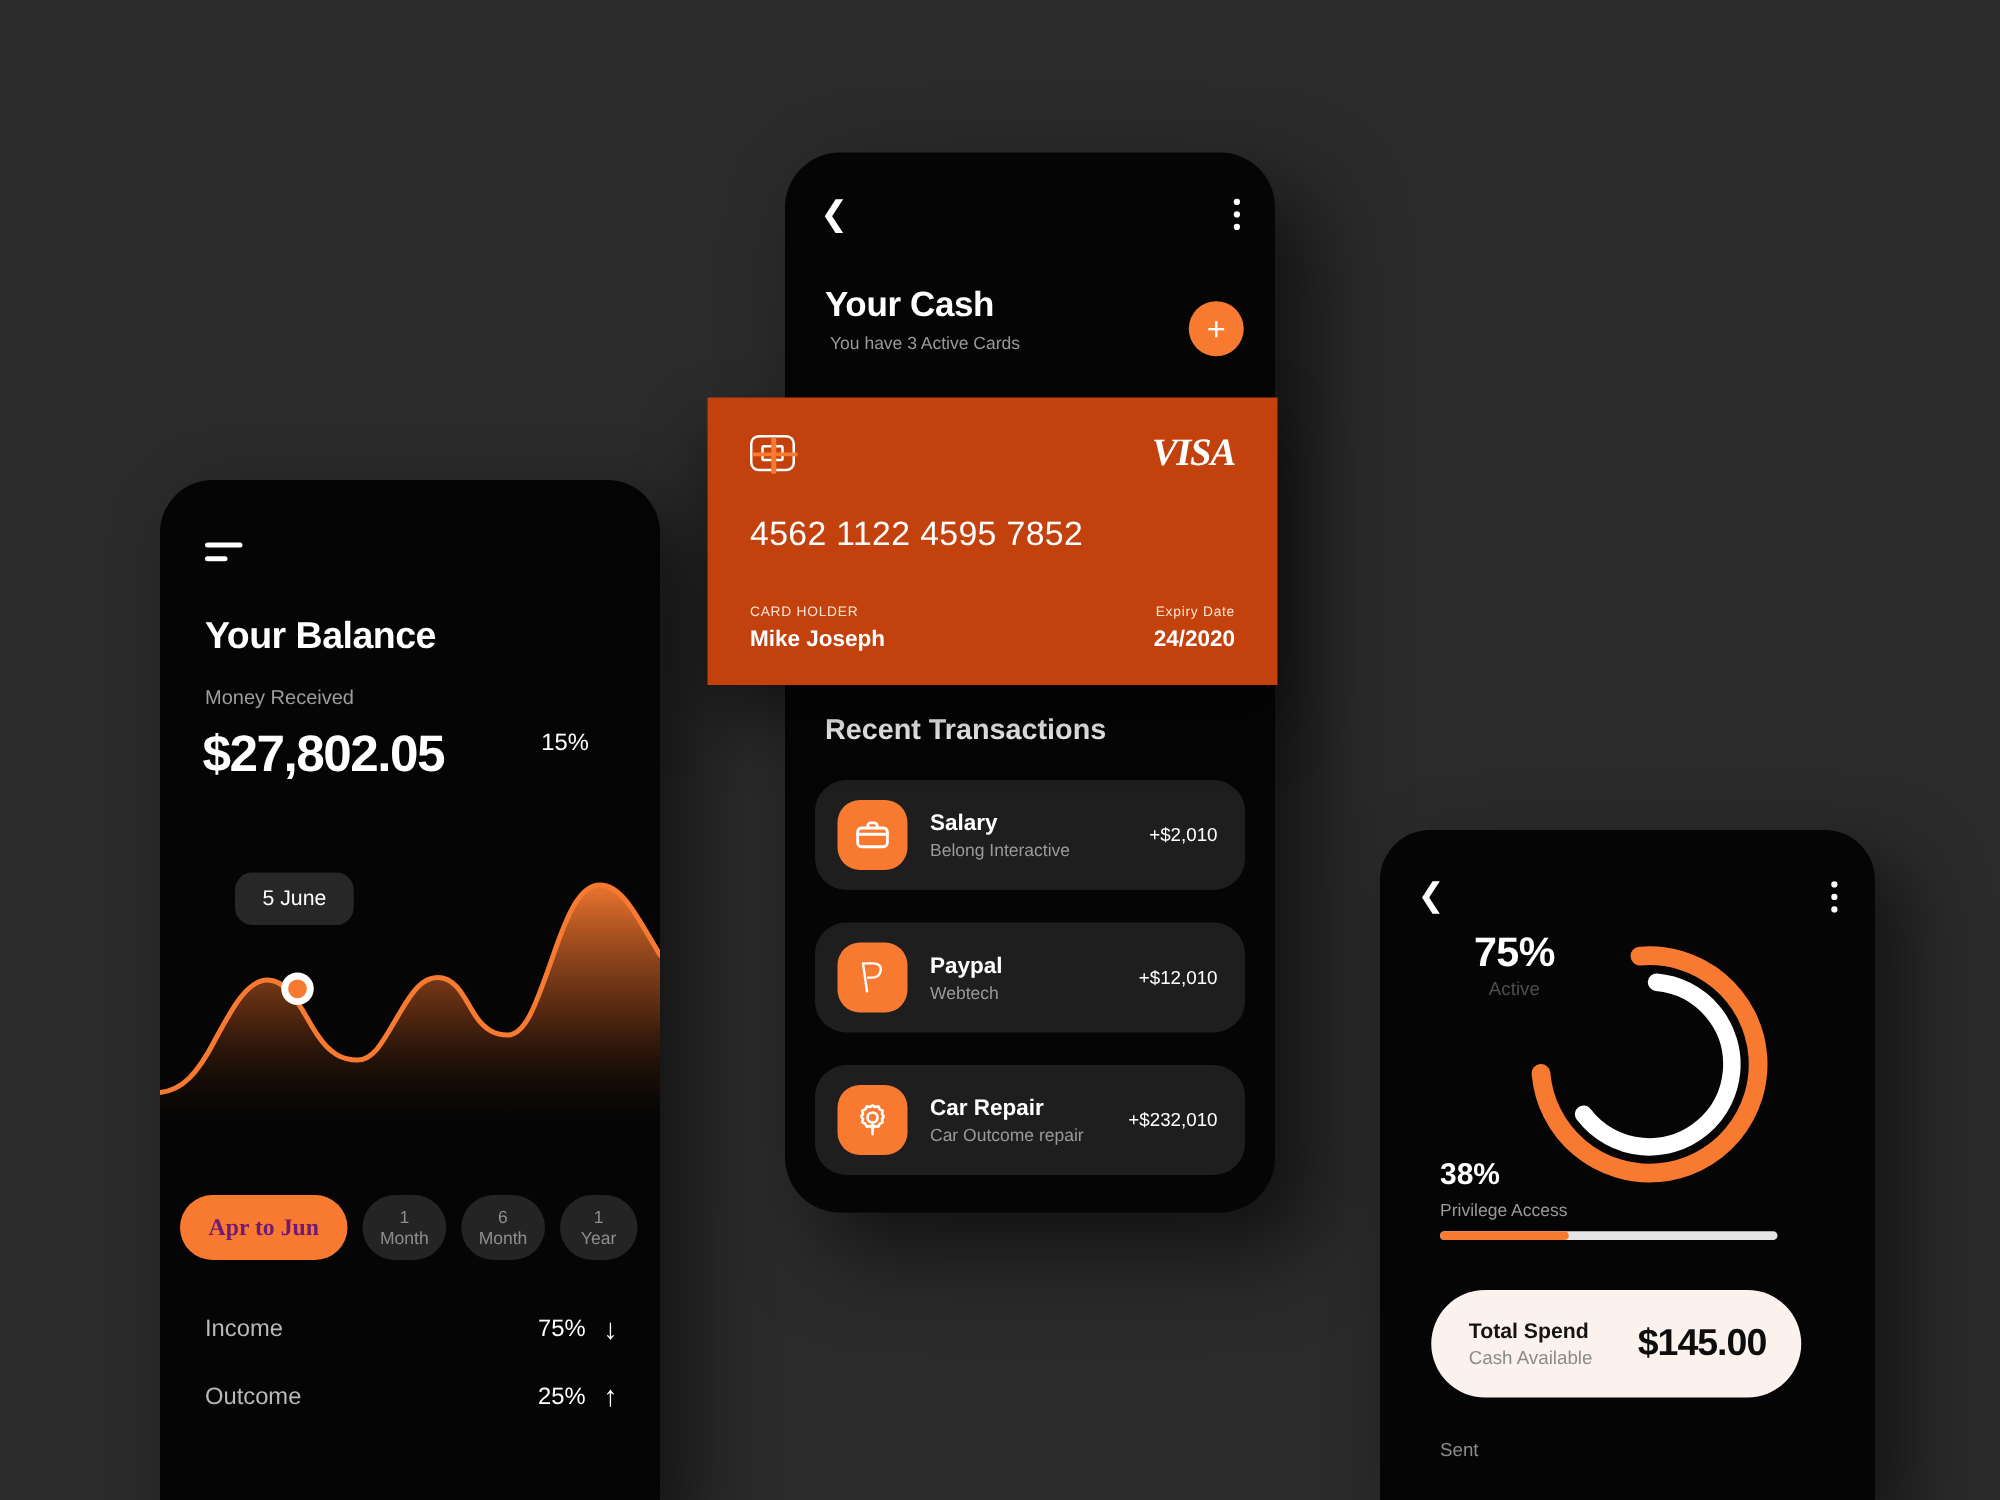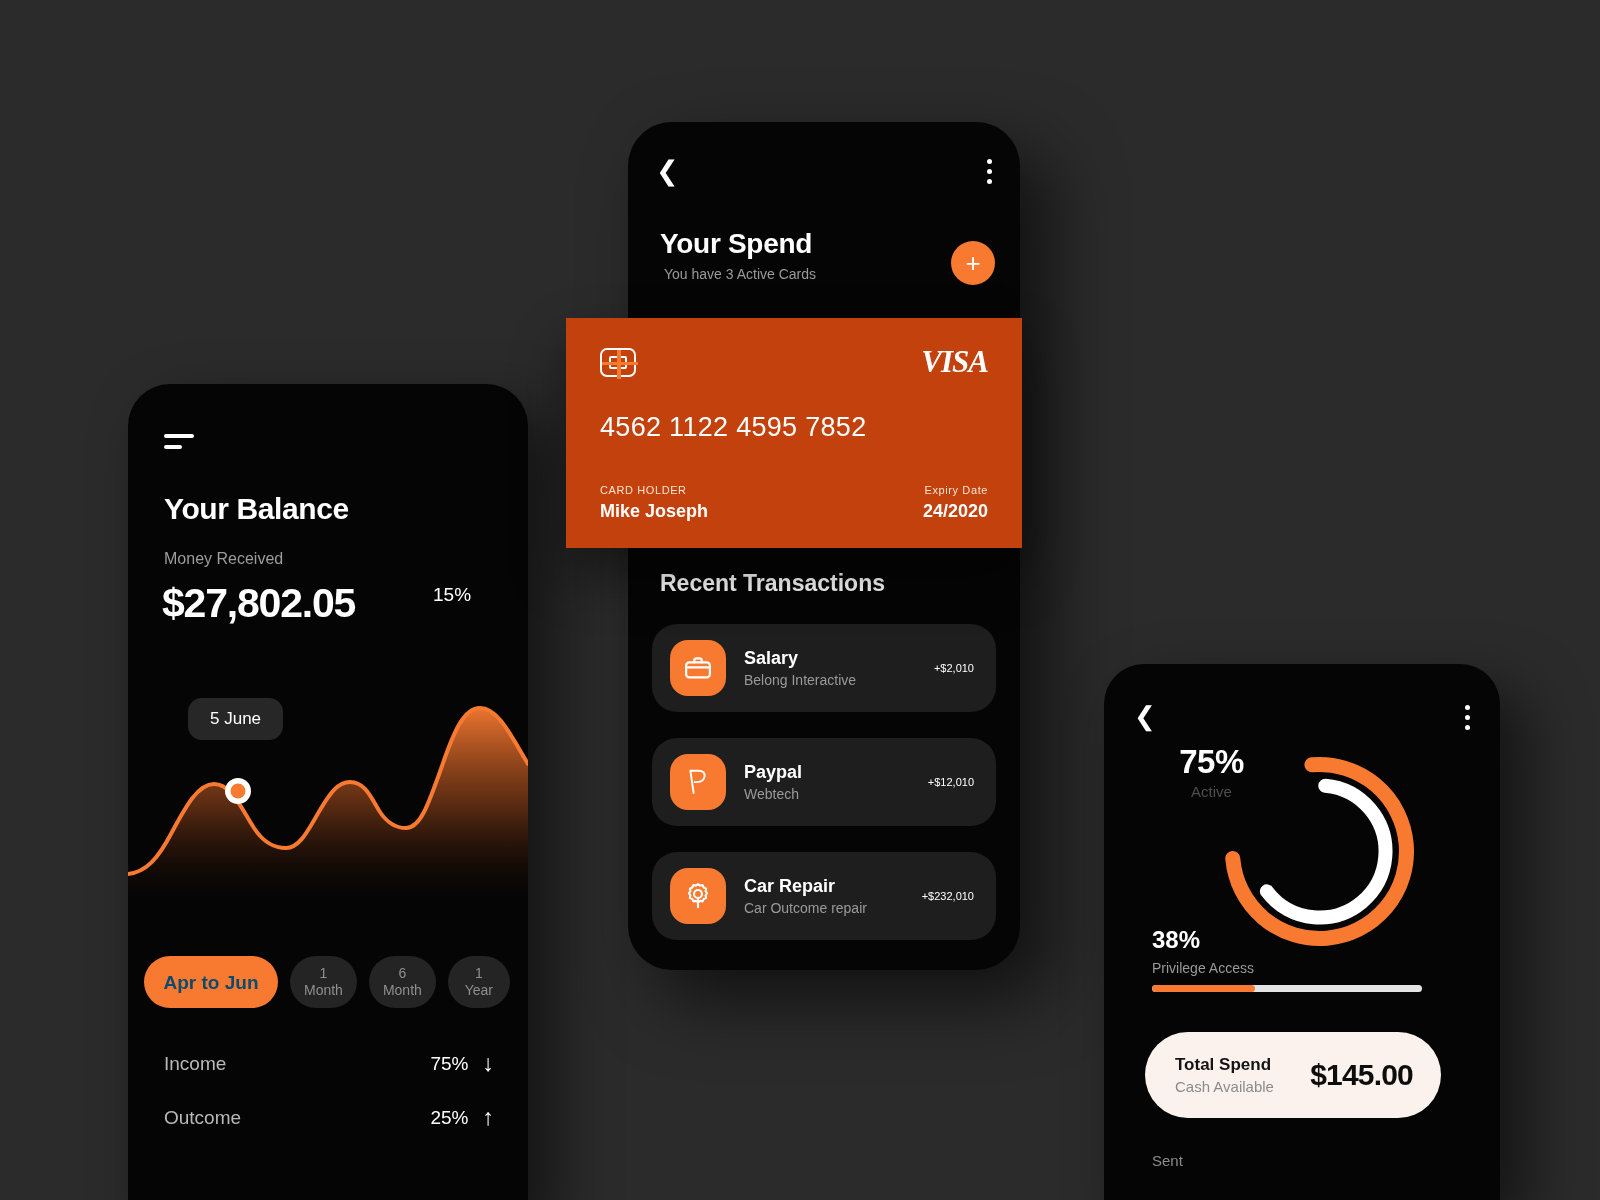--- a/index.html
+++ b/index.html
@@ -46,22 +46,22 @@
   }
 
   .l-ranges { position: absolute; left: 16px; top: 572px; display: flex; align-items: center; gap: 12px; }
   .range-pill {
     height: 52px; min-width: 62px; border-radius: 26px;
     background: #242424; color: #8e8e8e;
     display: flex; flex-direction: column; align-items: center; justify-content: center;
     font-size: 14px; line-height: 17px; padding: 0 14px; text-align: center;
   }
   .range-pill.active {
-    background: #f87a31; color: #0c4a6e; font-size: 19px; font-weight: 700;
-    min-width: 134px; border-radius: 26px; justify-content: center;
+    background: #f87a31; color: #701a75; font-size: 19px; font-weight: 700;
+    min-width: 134px; border-radius: 26px; justify-content: center; font-family: Liberation Serif, serif;
   }
 
   .l-stats { position: absolute; left: 36px; top: 668px; width: 330px; }
   .stat-row { display: flex; align-items: center; justify-content: space-between; margin-bottom: 31px; }
   .stat-label { font-size: 19px; color: #b9b9b9; }
   .stat-right { display: flex; align-items: center; gap: 14px; }
   .stat-value { font-size: 19px; color: #fff; }
   .stat-arrow { font-size: 23px; color: #fff; line-height: 1; }
 
   
@@ -115,21 +115,21 @@
     padding: 0 22px 0 18px; margin-bottom: 26px; justify-content: flex-end;
   }
   .txn-ico {
     width: 56px; height: 56px; border-radius: 18px; background: #f87a31;
     display: flex; align-items: center; justify-content: center; flex: 0 0 auto;
   }
   .txn-ico svg { display: block; }
   .txn-text { margin-left: 18px; flex: 1 1 auto; }
   .txn-name { font-size: 18px; font-weight: 700; color: #fff; }
   .txn-desc { font-size: 14px; color: #9a9a9a; margin-top: 3px; }
-  .txn-amt { font-size: 11px; color: #fff; white-space: nowrap; }
+  .txn-amt { font-size: 15px; color: #fff; white-space: nowrap; }
 
   
   #phone-right {
     left: 1104px; top: 664px;
     width: 396px; height: 536px;
     border-radius: 40px 40px 0 0;
     box-shadow: 26px 26px 60px rgba(0,0,0,.55);
   }
   .r-topbar { position: absolute; left: 0; top: 38px; width: 100%; height: 30px; }
   .r-back { position: absolute; left: 30px; top: 0; color: #fff; font-size: 26px; line-height: 28px; font-weight: 300; }
@@ -236,21 +236,21 @@
 
       <div class="m-topbar">
         <div class="m-back">❮</div>
         <div class="m-dots">
           <i></i>
           <i></i>
           <i></i>
         </div>
       </div>
 
-      <div class="m-title">Your Spend</div>
+      <div class="m-title">Your Cash</div>
       <div class="m-sub">You have 3 Active Cards</div>
       <div class="m-add">+</div>
 
       <div class="m-rt-title">Recent Transactions</div>
 
       <div class="m-list">
 
         <div class="txn">
           <div class="txn-ico">
             <svg width="30" height="30" viewBox="0 0 24 24" fill="none" stroke="#fff" stroke-width="1.8" stroke-linecap="round" stroke-linejoin="round">

